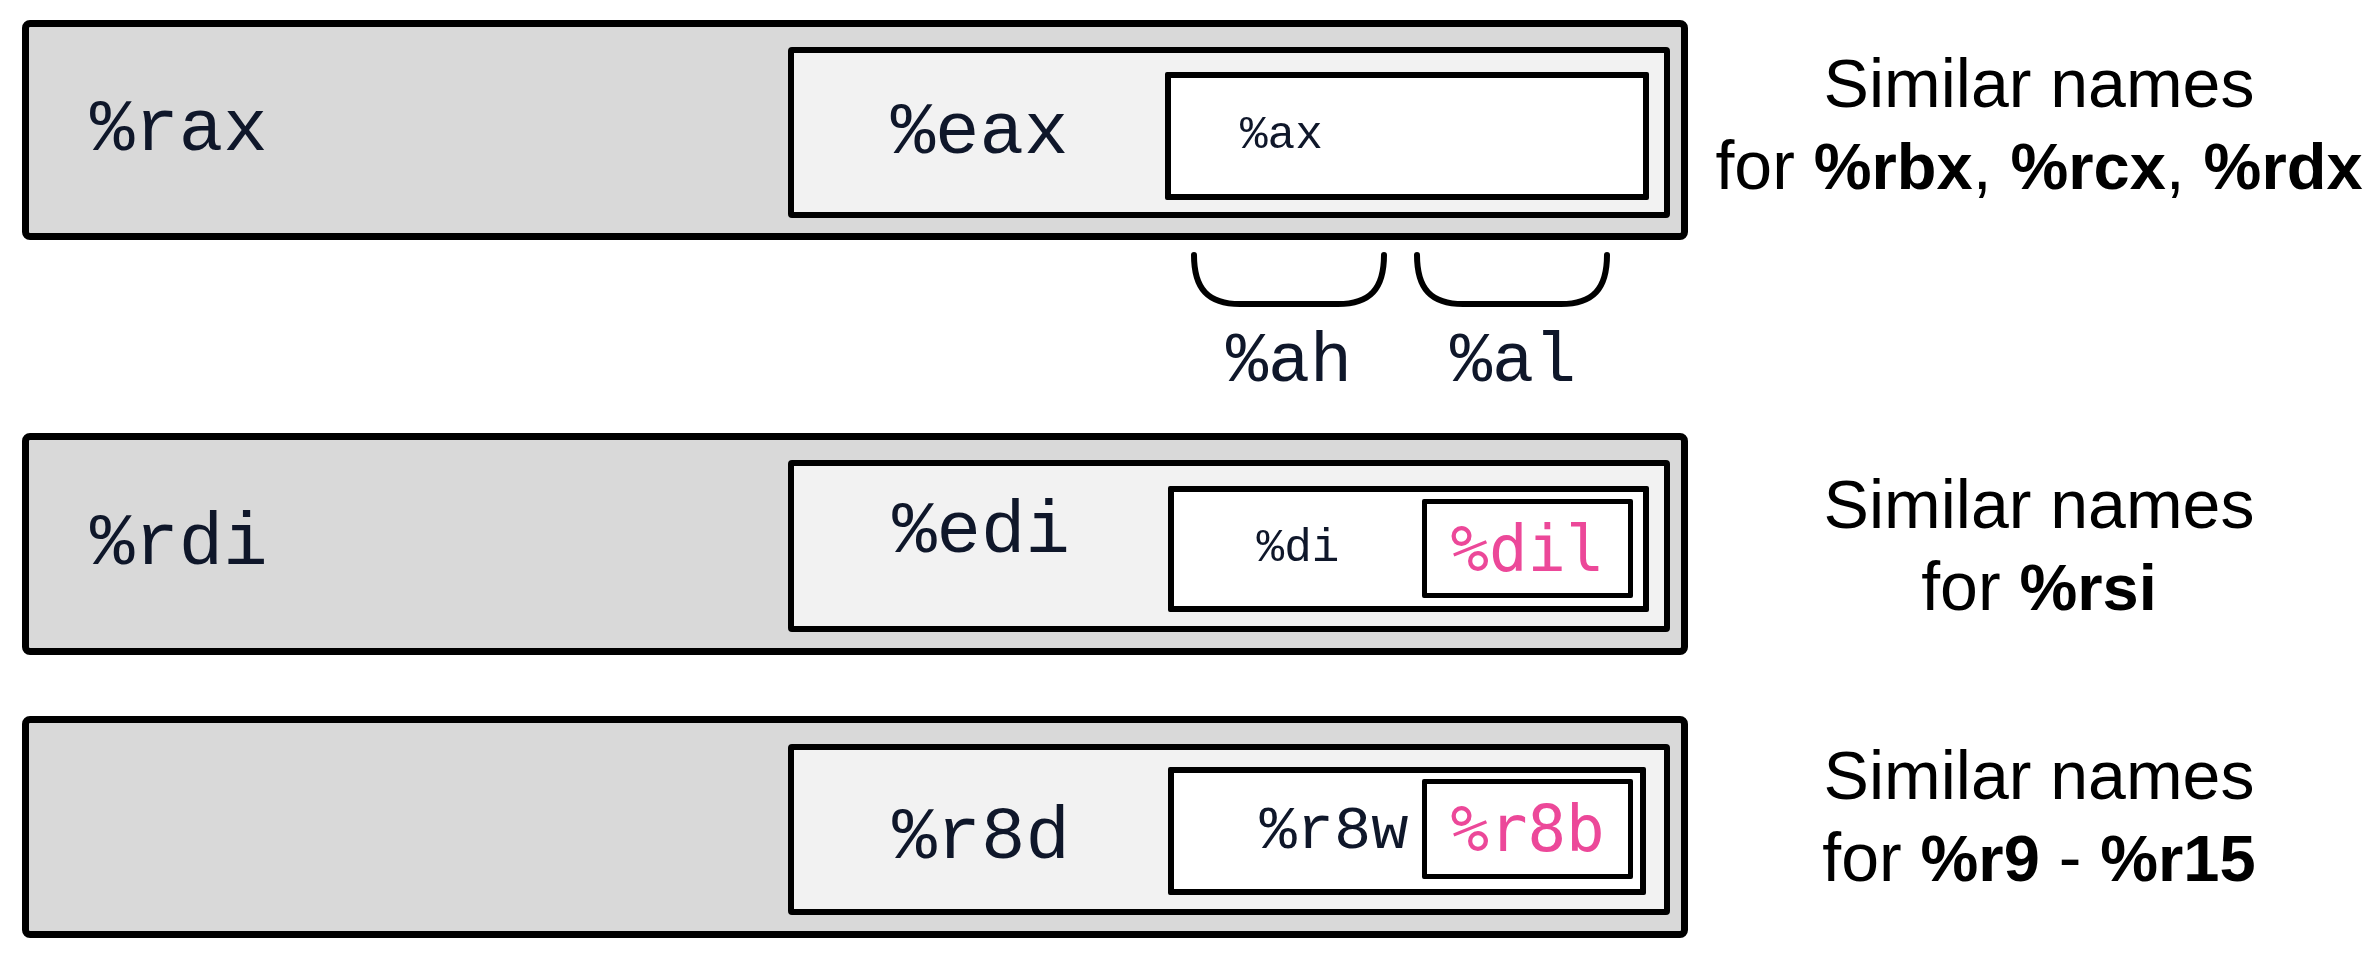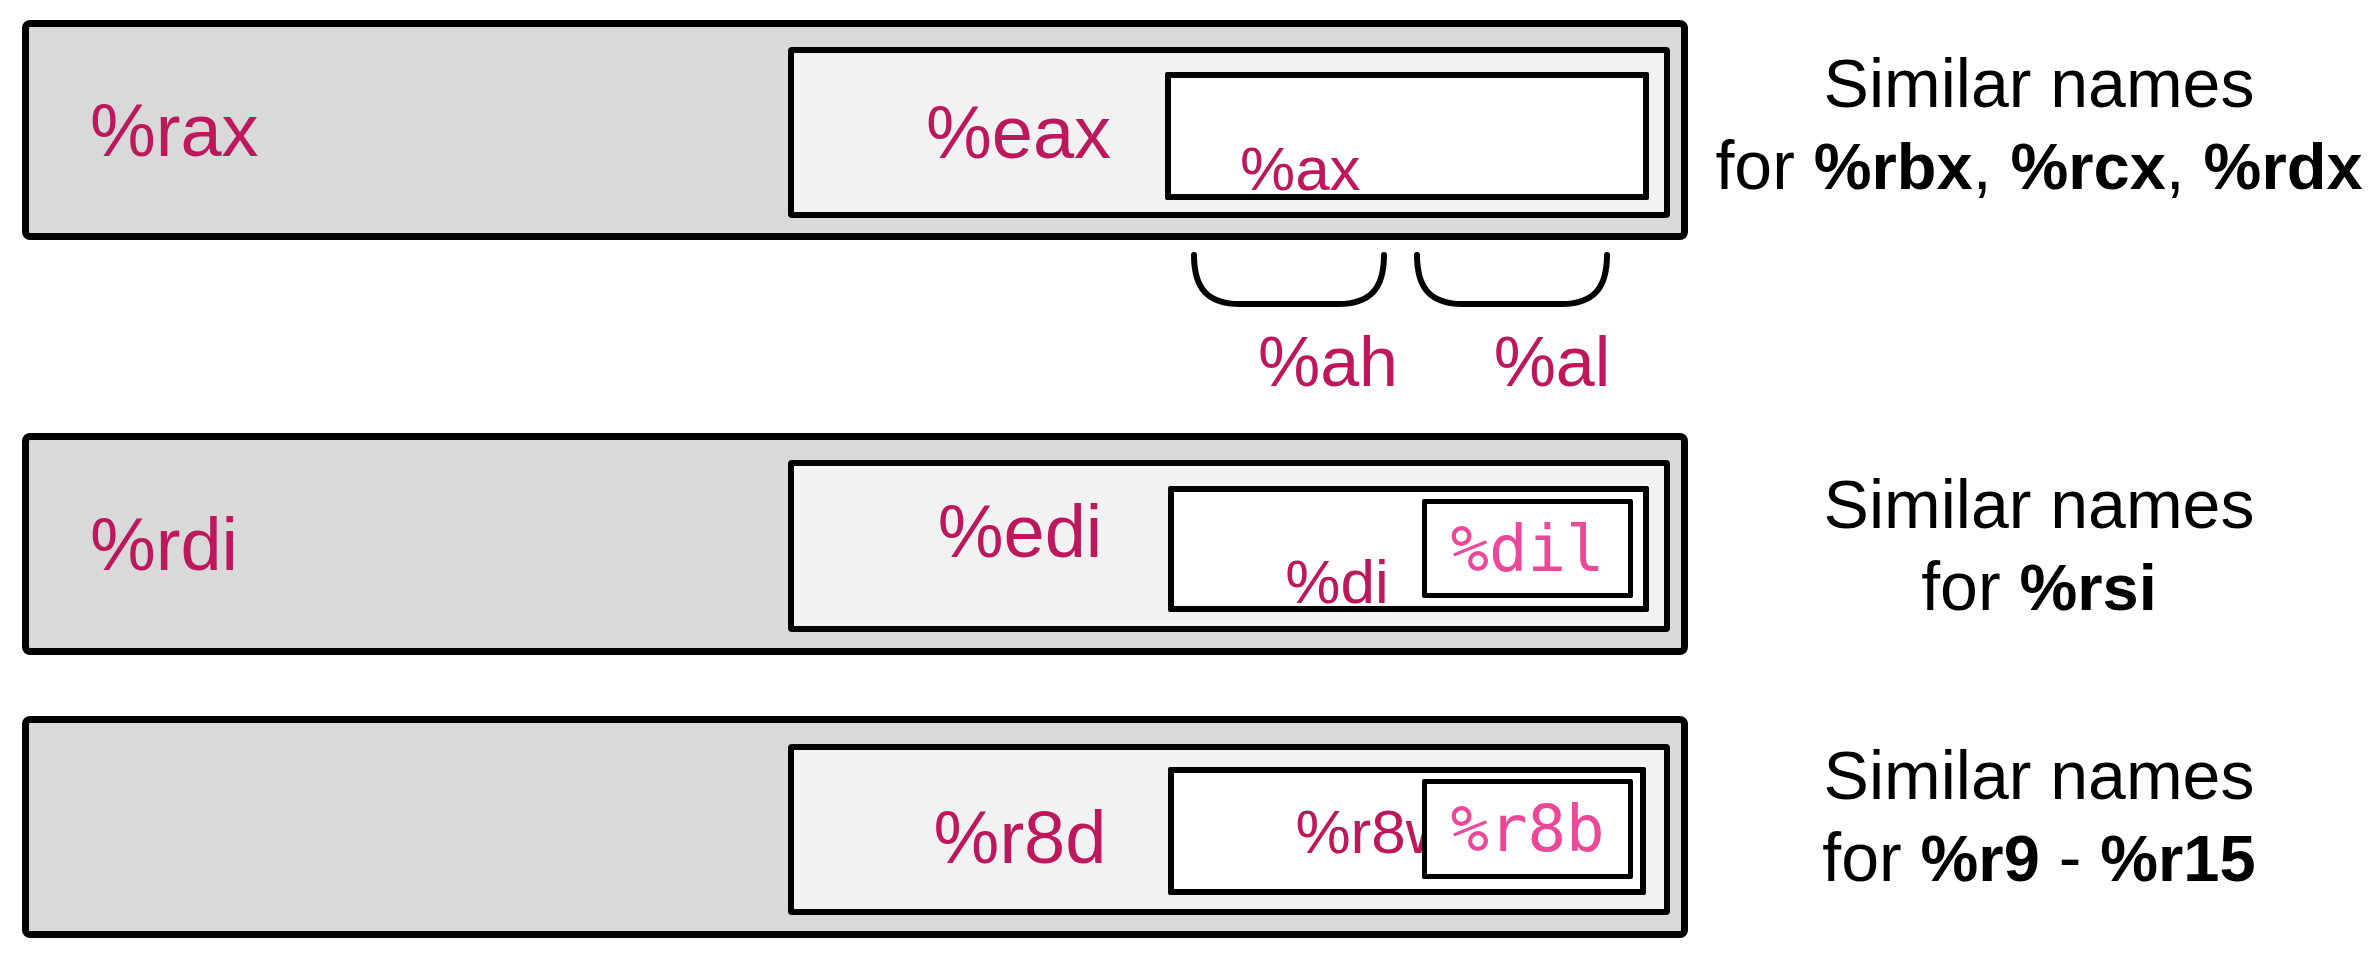--- a/index.html
+++ b/index.html
@@ -12,26 +12,26 @@
     color:#000;
   }
   .box{position:absolute;box-sizing:border-box;}
   .outer{background:var(--outer_fill,#d9d9d9);border:7px solid var(--stroke,#000);border-radius:8px;}
   .mid{background:var(--mid_fill,#f2f2f2);border:6px solid var(--stroke,#000);border-radius:4px;}
   .inner{background:var(--inner_fill,#ffffff);border:6px solid var(--stroke,#000);border-radius:2px;}
   .innermost{background:var(--inner_fill,#ffffff);border:5px solid var(--stroke,#000);border-radius:2px;
              display:flex;align-items:center;justify-content:center;}
   .reglabel{
     position:absolute;display:flex;align-items:center;
-    font-family:Liberation Sans, sans-serif;
-    color:#be185d;white-space:nowrap;
+    font-family:Liberation Mono, monospace;
+    color:#0f172a;white-space:nowrap;
   }
-  .center{justify-content:center;padding-left:39px;}
+  .center{justify-content:center;}
   .lbl-xl{font-size:74px;}
-  .lbl-lg{font-size:62px;margin-top:32px;}
+  .lbl-lg{font-size:46px;}
   .lbl-ah{font-size:70px;}
   .lbl-md{font-size:62px;}
   .innermost .reg8{
     font-family:"DejaVu Sans Mono","Liberation Mono",monospace;
     white-space:nowrap;color:#ec4899;
   }
   .fs-66{font-size:64px;}
   .fs-62{font-size:64px;}
   .brace{position:absolute;}
   .brace svg{display:block;}

